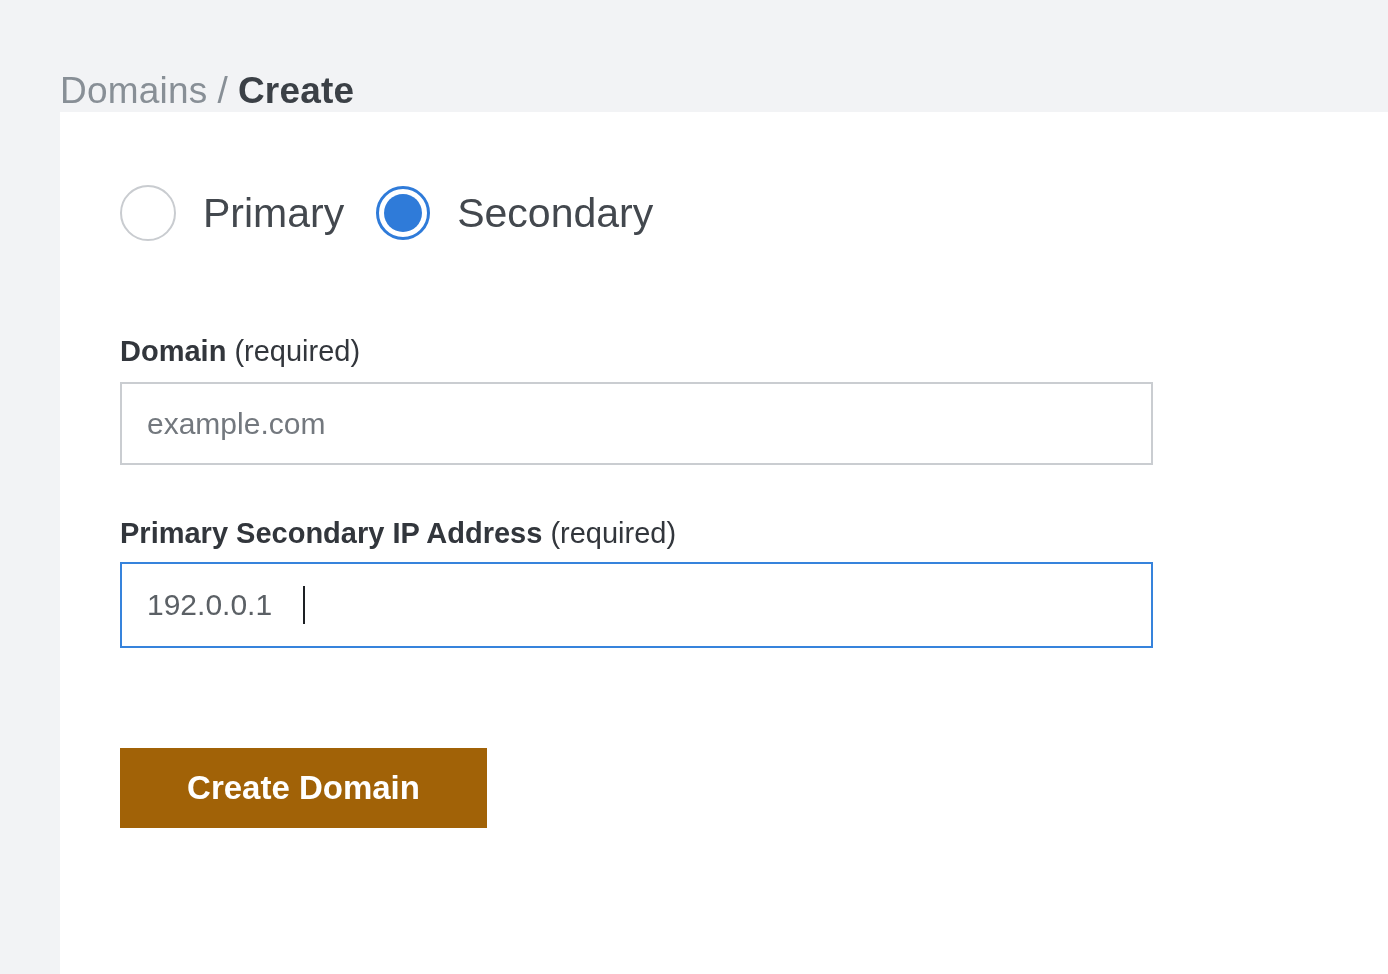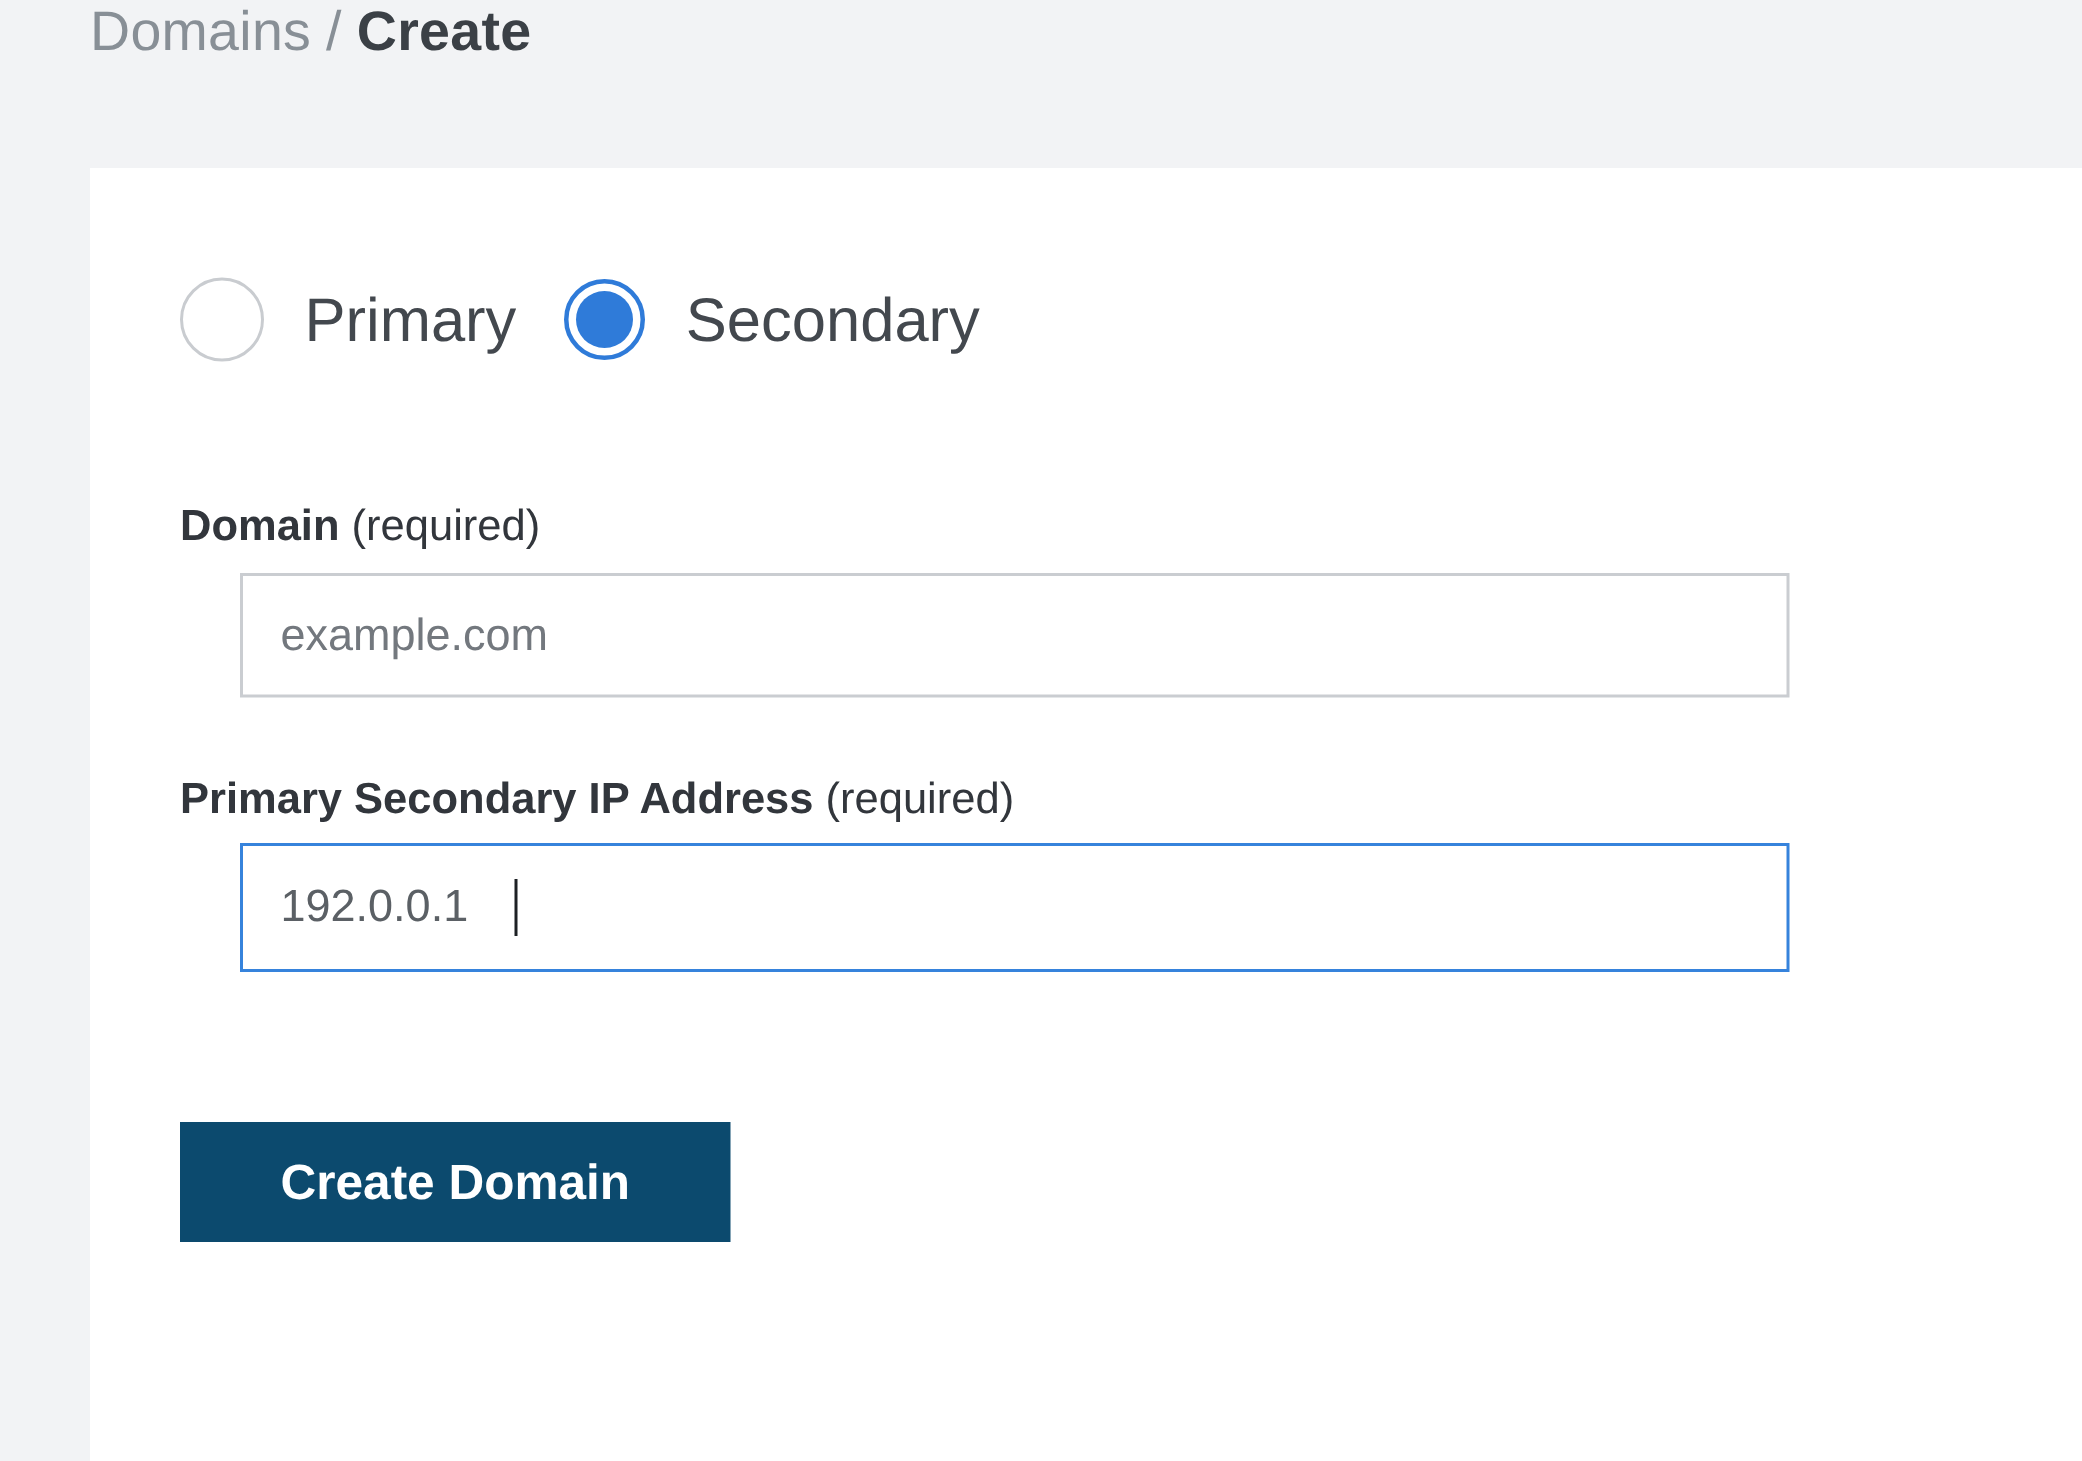--- a/index.html
+++ b/index.html
@@ -5,21 +5,21 @@
   * { margin: 0; padding: 0; box-sizing: border-box; }
   html, body {
     width: 1388px; height: 974px;
     font-family: "Liberation Sans", sans-serif;
     background: #f2f3f5;
     overflow: hidden;
   }
   .topbar {
     position: absolute; left: 0; top: 0; right: 0; height: 112px;
     background: #f2f3f5;
-    display: flex; align-items: flex-start;
+    display: flex; align-items: flex-end;
     padding-left: 60px;
   }
   .breadcrumb { font-size: 37px; letter-spacing: 0.2px; }
   .crumb-section { color: #888f96; font-weight: 400; cursor: pointer; }
   .crumb-sep { color: #888f96; font-weight: 400; padding: 0 10px; }
   .crumb-current { color: #3b4046; font-weight: 700; }
 
   .card {
     position: absolute; left: 60px; top: 112px; right: 0; bottom: 0;
     background: #ffffff;
@@ -47,21 +47,20 @@
   .field-label .lbl-req { font-weight: 400; }
 
   .text-input {
     width: 1033px; height: 83px;
     border: 2px solid #cacdd1;
     background: #fff;
     display: flex; align-items: center;
     padding-left: 25px;
     font-size: 30px;
     cursor: text;
-    margin-left: 40px;
   }
   .text-input.focused { border-color: #3683dc; height: 86px; gap: 28px; }
   .input-placeholder { color: #73787e; }
   .input-value { color: #5b6065; }
   .caret { width: 2px; height: 38px; background: #1d2024; margin-left: 3px; }
 
   .label-domain { margin-top: 92px; }
   .input-domain { margin-top: 14px; }
   .label-ip { margin-top: 52px; }
   .input-ip { margin-top: 12px; }
@@ -70,21 +69,21 @@
     display: inline-block;
     margin-top: 32px;
     font-size: 31px; font-weight: 700;
     color: #2575d0;
     cursor: pointer;
   }
 
   .submit-btn {
     margin-top: 100px;
     width: 367px; height: 80px;
-    background: #0c4a6e; color: #ffffff;
+    background: #a16207; color: #ffffff;
     font-family: "Liberation Sans", sans-serif;
     font-size: 33px; font-weight: 700;
     border: none; border-radius: 0;
     display: flex; align-items: center; justify-content: center;
     cursor: pointer;
   }
 </style>
 </head>
 <body>
 

